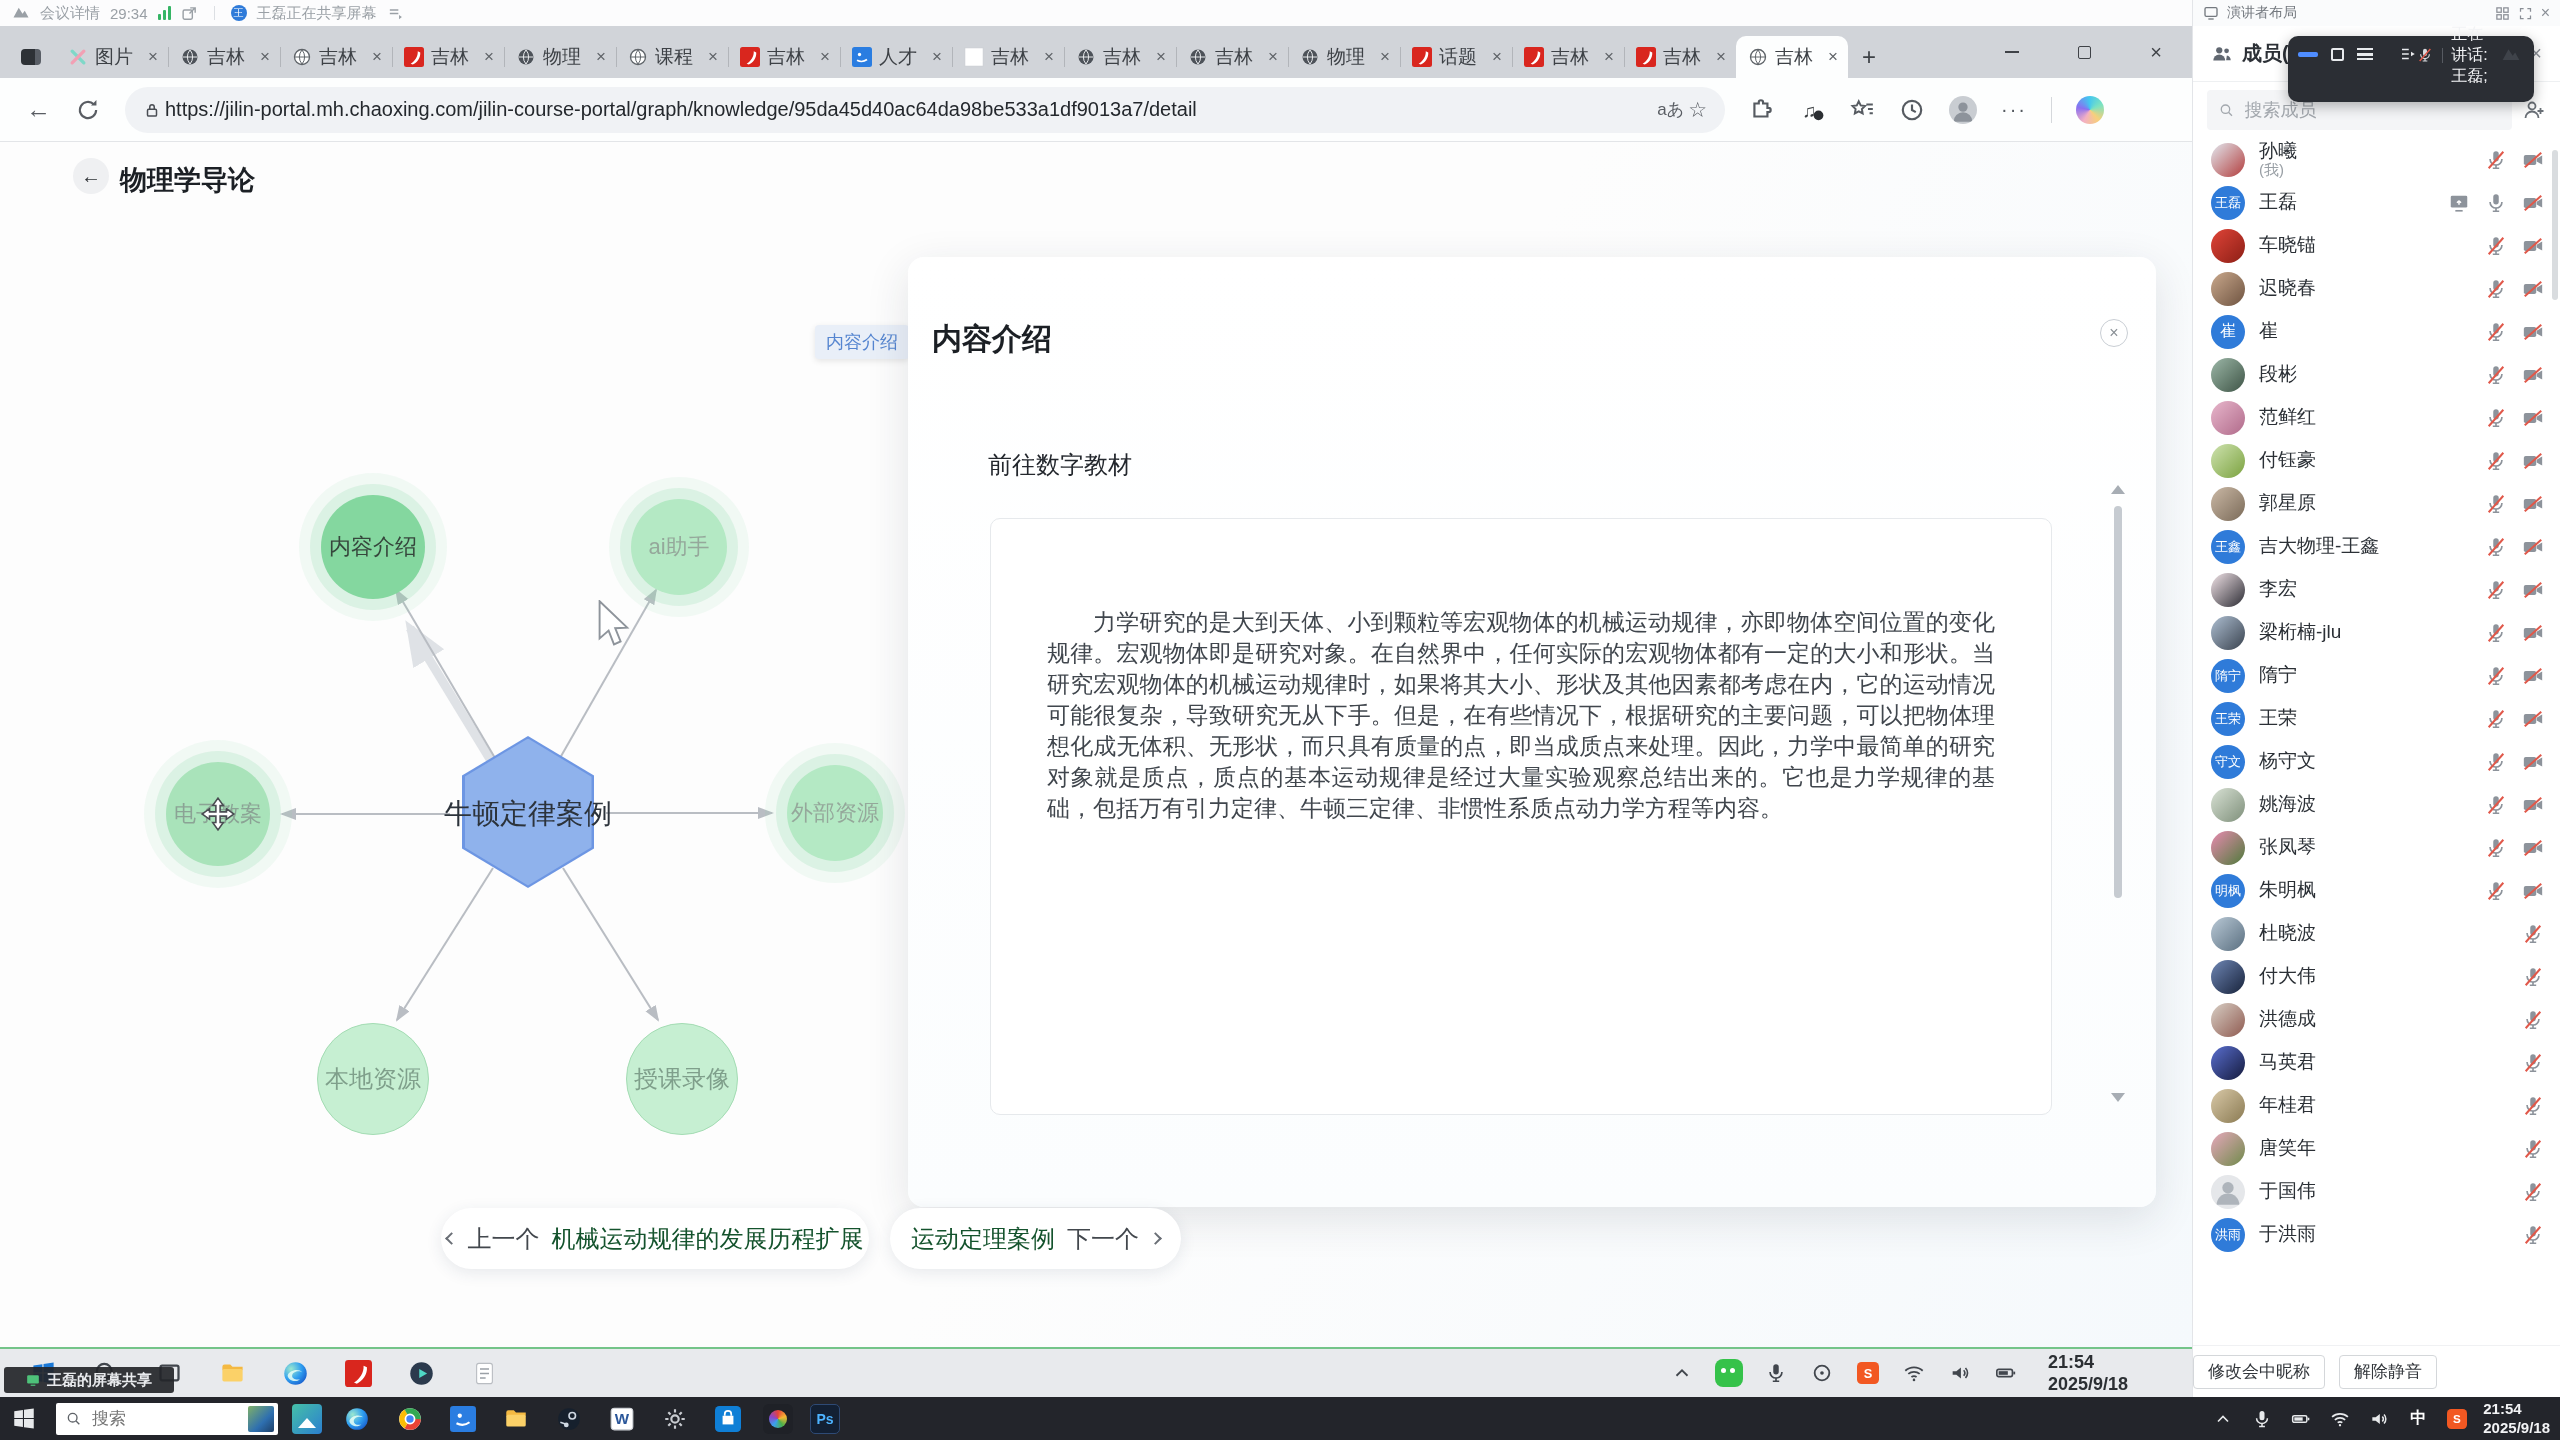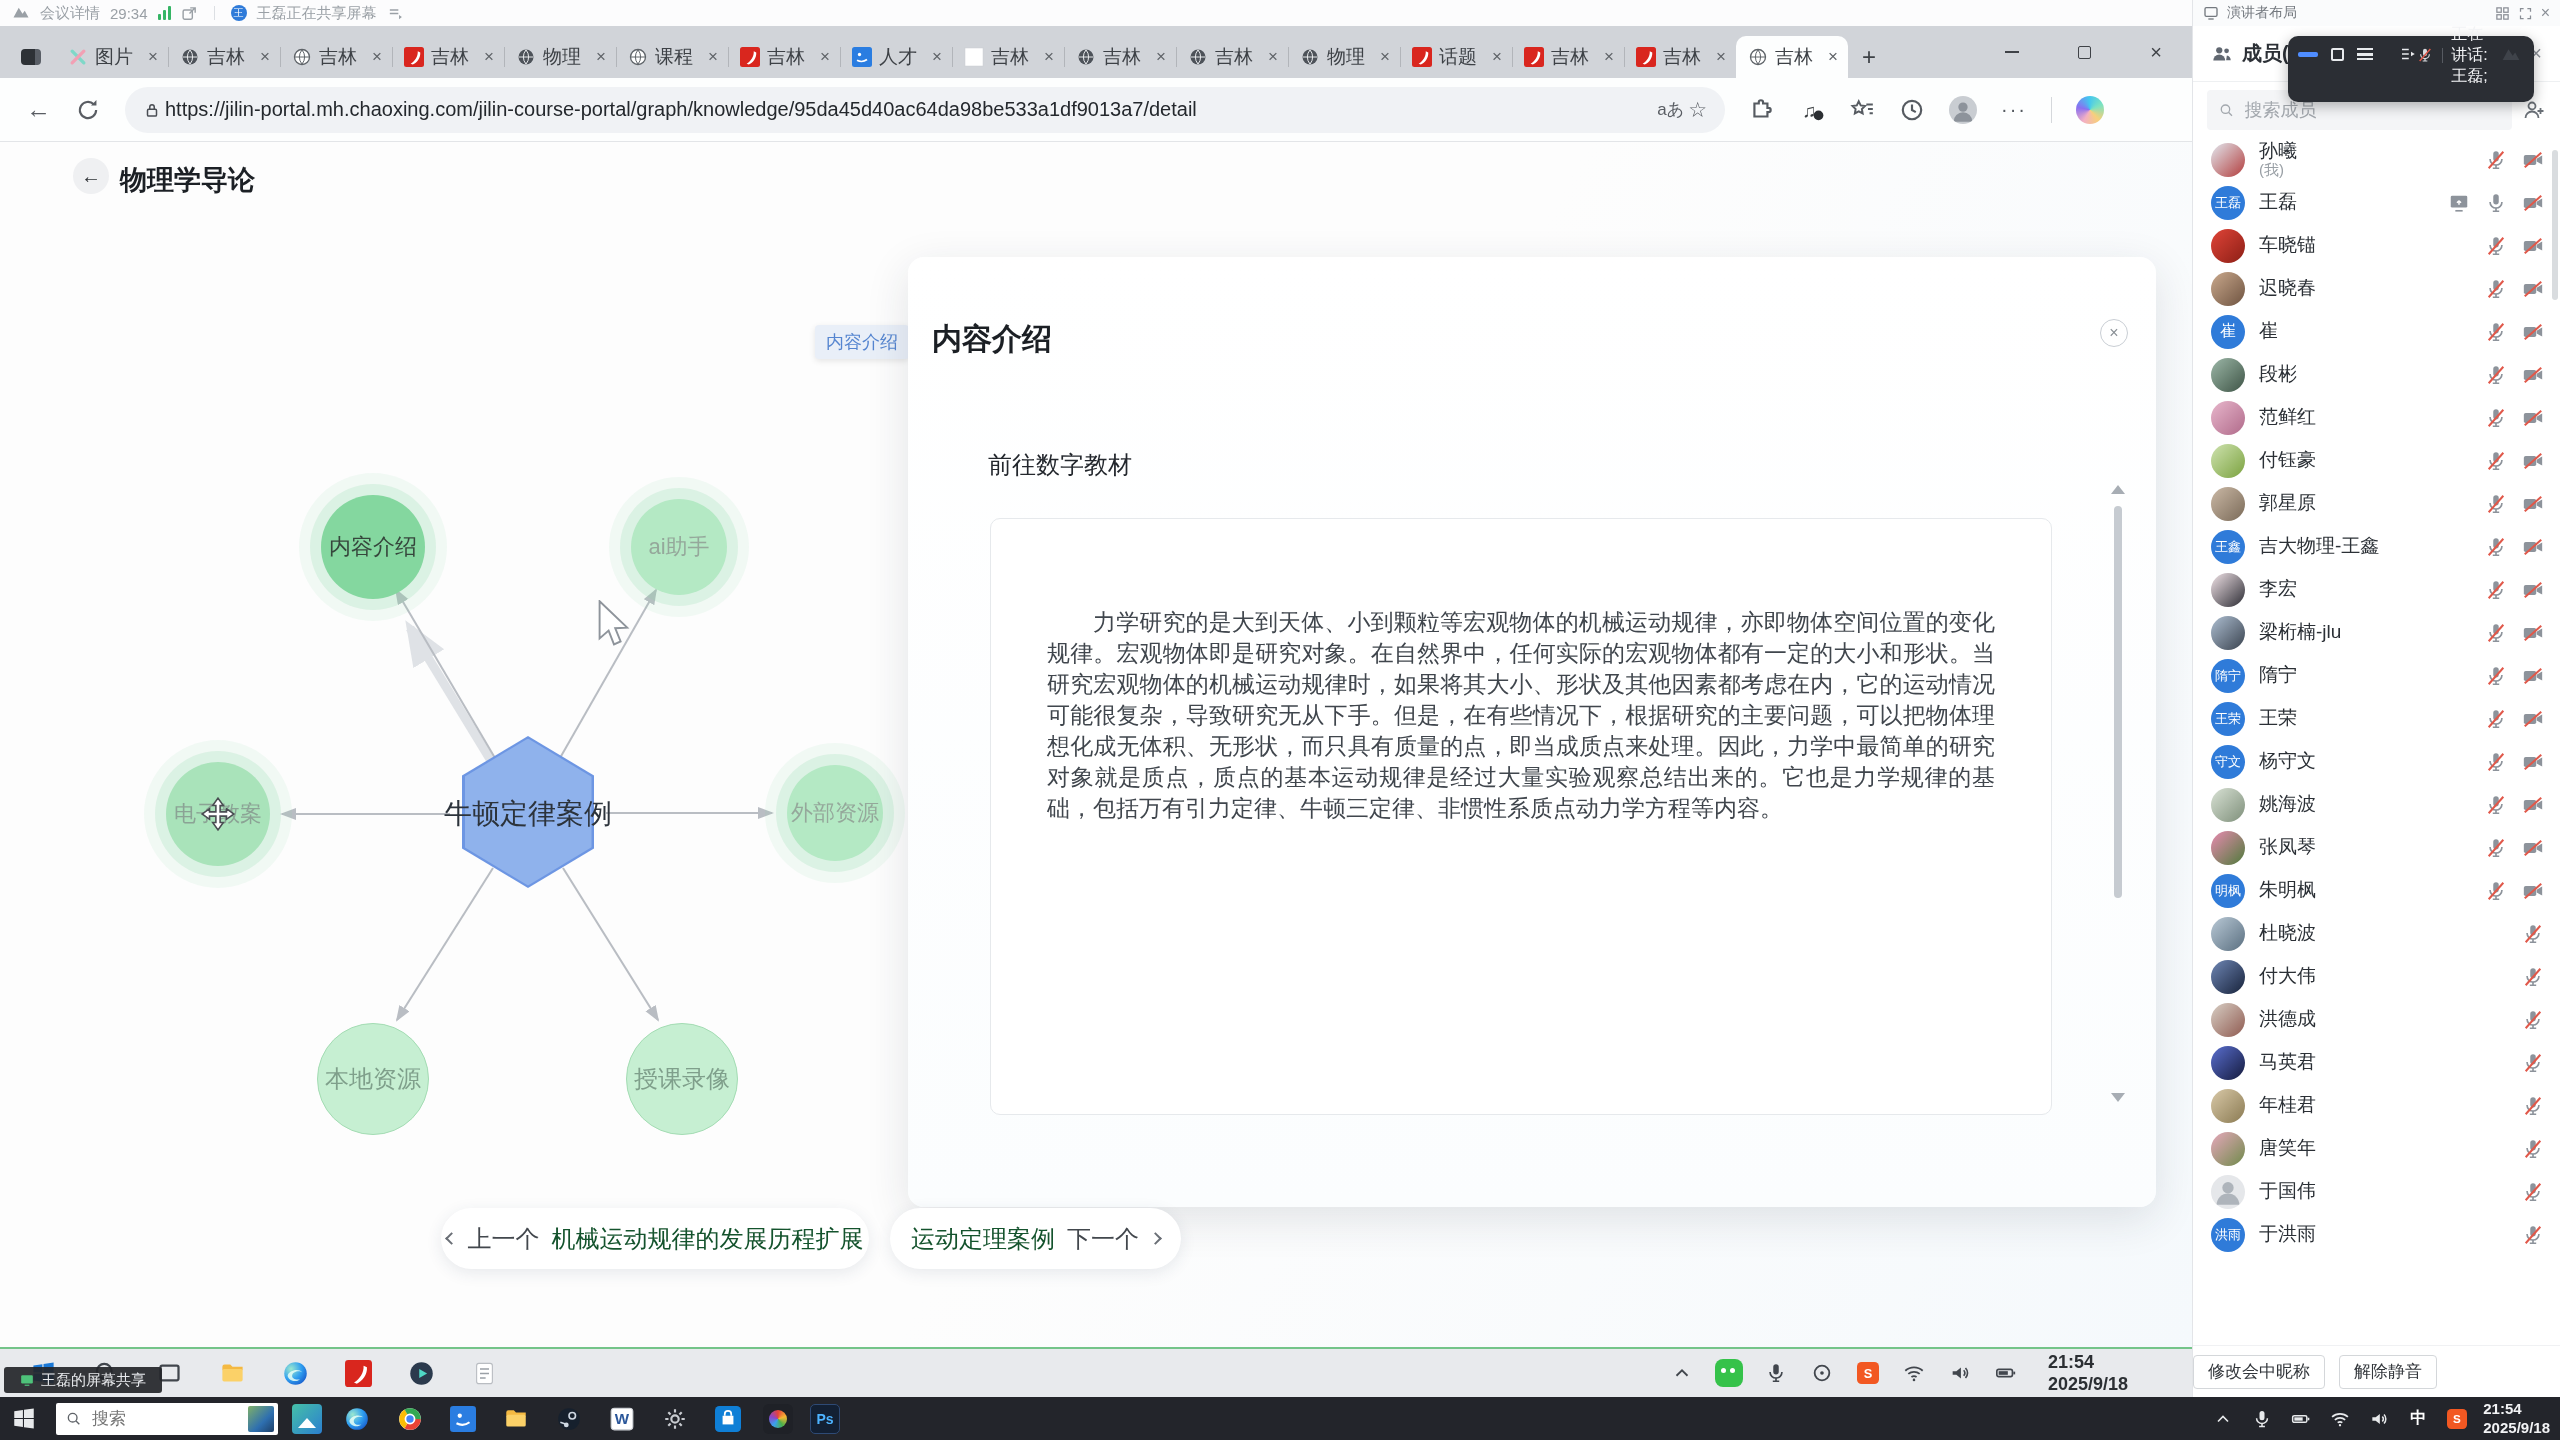--- a/index.html
+++ b/index.html
@@ -97,21 +97,21 @@
 
   
   #shared-taskbar{position:absolute;left:0;top:1347px;width:2192px;height:50px;background:#e8eaed;border-top:2px solid #74c489;display:flex;align-items:center;padding:0 64px 0 26px;gap:29px;color:#3e434a;}
   #shared-taskbar .grow{flex:1}
   #shared-taskbar .ti{width:34px;height:34px;display:flex;align-items:center;justify-content:center;}
   #shared-taskbar .ti svg{width:27px;height:27px;}
   #shared-taskbar .tray{display:flex;align-items:center;gap:20px;color:#41464d;}
   #shared-taskbar .tray .ti{width:26px;height:26px;}
   #shared-taskbar .tray .ti svg{width:22px;height:22px;}
   .clock{font-size:18px;color:#2b2f33;text-align:left;line-height:1.25;font-weight:bold;}
-  #share-pill{position:absolute;left:4px;top:1367px;height:26px;background:rgba(35,37,41,.92);border-radius:3px;display:flex;align-items:center;gap:7px;padding:0 16px;color:#e8eaed;font-size:15px;z-index:6;}
+  #share-pill{position:absolute;left:4px;top:1367px;height:26px;background:rgba(35,37,41,.92);border-radius:3px;display:flex;align-items:center;gap:7px;padding:0 22px;color:#e8eaed;font-size:15px;z-index:6;font-weight:bold;}
 
   
   #sidebar{position:absolute;left:2192px;top:26px;width:368px;height:1371px;background:#fff;border-left:1px solid #e3e5e8;display:flex;flex-direction:column;}
   #sb-header{height:56px;display:flex;align-items:center;gap:9px;padding:0 18px;border-bottom:1px solid #eef0f2;color:#2c3036;}
   #sb-header .t{font-size:20px;font-weight:bold;}
   #sb-header .x{margin-left:auto;color:#8a8f96;font-size:20px;}
   #sb-search{height:56px;display:flex;align-items:center;gap:10px;padding:0 14px;}
   #sb-search .box{flex:1;height:40px;background:#f4f5f7;border-radius:4px;display:flex;align-items:center;gap:8px;padding:0 12px;}
   #sb-search input{border:none;background:transparent;outline:none;font-size:18px;color:#404040;width:100%;}
   #sb-search input::placeholder{color:#a2a7ad;}

